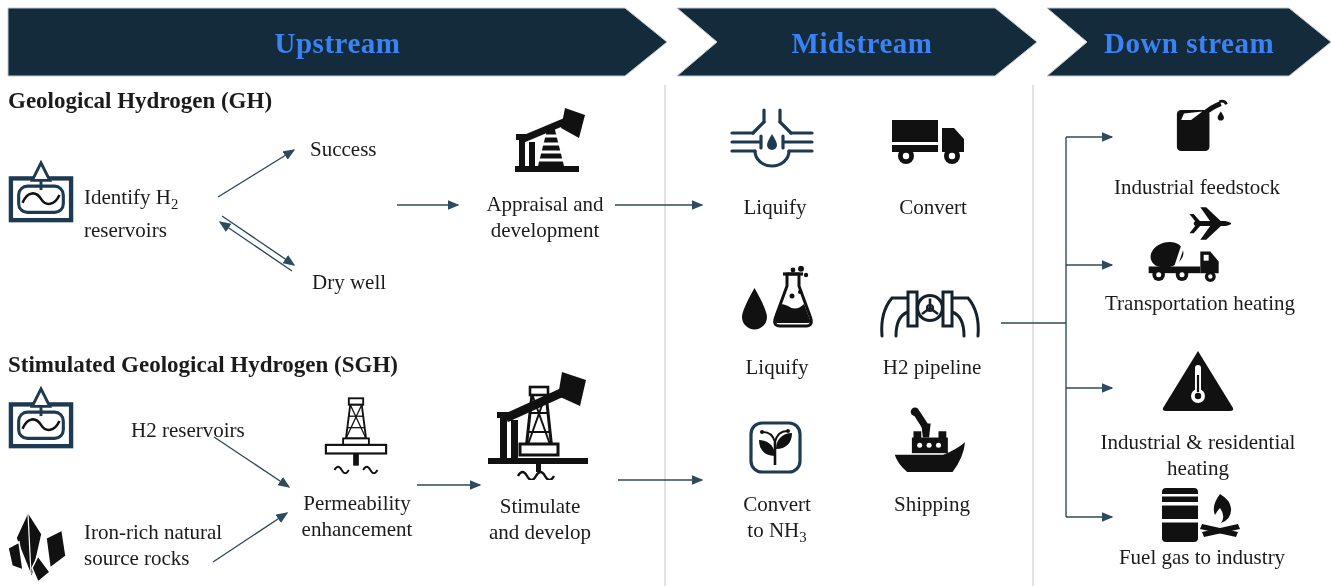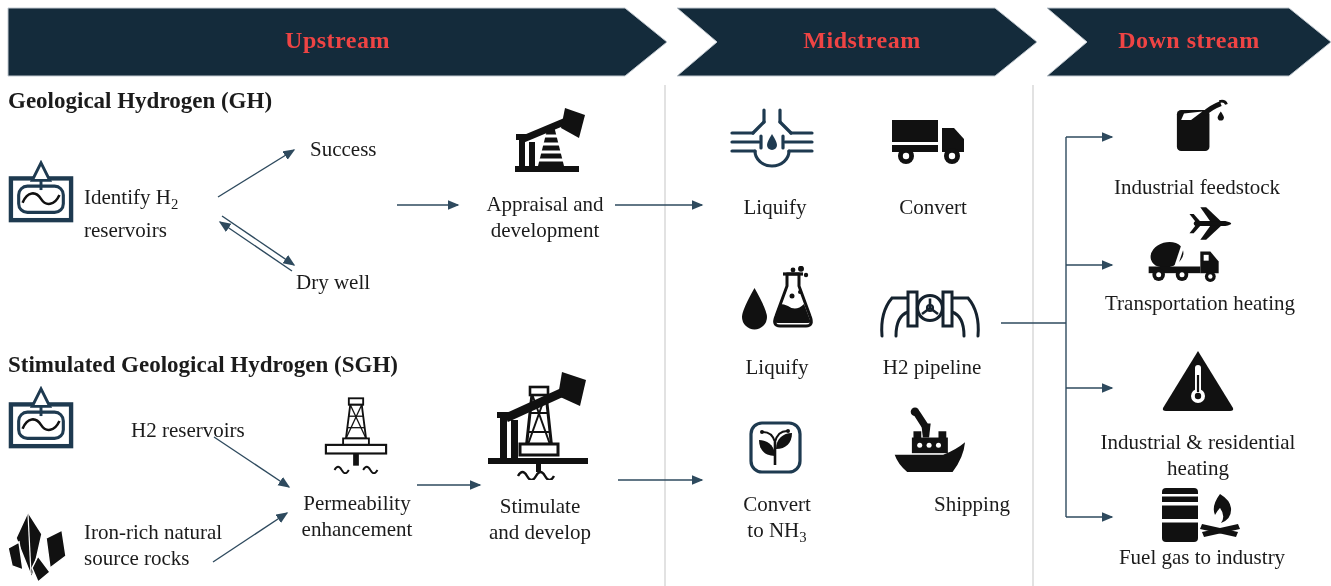--- a/index.html
+++ b/index.html
@@ -2,21 +2,21 @@
 <html><head>
 <meta charset="utf-8">
 <style>
   html,body{margin:0;padding:0;background:#fff;}
   .canvas{position:relative;width:1331px;height:586px;background:#fff;overflow:hidden;
           font-family:"Liberation Serif","DejaVu Serif",serif;color:#1b1b1b;}
   .abs{position:absolute;}
   .lbl{position:absolute;font-size:21px;line-height:26px;white-space:nowrap;}
   .center{transform:translateX(-50%);text-align:center;}
   .heading{position:absolute;font-size:23px;font-weight:bold;white-space:nowrap;}
-  .hdr-label{position:absolute;top:27px;color:#ef4444;font-weight:bold;font-size:24px;
+  .hdr-label{position:absolute;top:27px;color:#3b82f6;font-weight:bold;font-size:29px;
              text-align:center;letter-spacing:.5px;}
   sub{font-size:.7em;}
   svg{display:block;}
   .icon{position:absolute;}
   .icon svg{width:100%;height:100%;}
 </style>
 </head>
 <body>
 
 <div class="canvas">
@@ -66,21 +66,21 @@
       <path d="M15 43 C20 31 29 31 34 39 C39 47 48 46 53 35" fill="none" stroke="#111" stroke-width="2.6"></path>
       <polygon points="34,2 25,20 43,20" fill="#fff" stroke="#1e3a50" stroke-width="3"></polygon>
       <line x1="34" y1="20" x2="34" y2="30" stroke="#1e3a50" stroke-width="3"></line>
     </svg>
   </div>
   <div class="lbl" style="left:84px;top:184px;">
     <span>Identify H</span><sub>2</sub><br>
     <span>reservoirs</span>
   </div>
   <div class="lbl" style="left:310px;top:136px;">Success</div>
-  <div class="lbl" style="left:296px;top:269px;">Dry well</div>
+  <div class="lbl" style="left:312px;top:269px;">Dry well</div>
 
   <div class="icon" style="left:505px;top:106px;width:82px;height:68px;">
     <svg viewBox="0 0 82 68">
       <rect x="10" y="60" width="64" height="6" fill="#111"></rect>
       <polygon points="33,60 43,20 49,20 59,60" fill="#111"></polygon>
       <g stroke="#fff" stroke-width="3">
         <line x1="36" y1="30" x2="56" y2="30"></line>
           <line x1="35" y1="38" x2="57" y2="38"></line>
         <line x1="34" y1="46" x2="58" y2="46"></line>
           <line x1="33" y1="54" x2="59" y2="54"></line>
@@ -267,21 +267,21 @@
       <polygon points="40,24 52,24 50,42 42,42" fill="#111"></polygon>
       <rect x="30" y="34" width="10" height="10" fill="#111"></rect>
       <rect x="62" y="34" width="10" height="10" fill="#111"></rect>
       <rect x="28" y="42" width="46" height="20" fill="#111"></rect>
       <circle cx="38" cy="52" r="3.2" fill="#fff"></circle>
         <circle cx="50" cy="52" r="3.2" fill="#fff"></circle>
         <circle cx="62" cy="52" r="3.2" fill="#fff"></circle>
       <path d="M6 64 H68 Q84 58 96 48 Q94 68 80 86 H22 Q10 76 6 64 z" fill="#111"></path>
     </svg>
   </div>
-  <div class="lbl center" style="left:932px;top:491px;margin-left:40px;">Shipping</div>
+  <div class="lbl center" style="left:932px;top:491px;">Shipping</div>
 
   <div class="icon" style="left:1150px;top:98px;width:92px;height:58px;">
     <svg viewBox="0 0 130 80">
       <rect x="38" y="16" width="46" height="58" rx="6" fill="#111"></rect>
       <polygon points="44,30 48,21 74,18 58,30" fill="#fff"></polygon>
       <path d="M76 22 C84 14 92 10 100 7" stroke="#111" stroke-width="7" fill="none"></path>
       <path d="M98 4 q8 -2 10 4" stroke="#111" stroke-width="4" fill="none"></path>
       <path d="M100 18 q-4.4 6 -4.4 8.5 a4.2 4.2 0 0 0 8.8 0 q0 -2.5 -4.4 -8.5 z" fill="#111"></path>
     </svg>
   </div>

